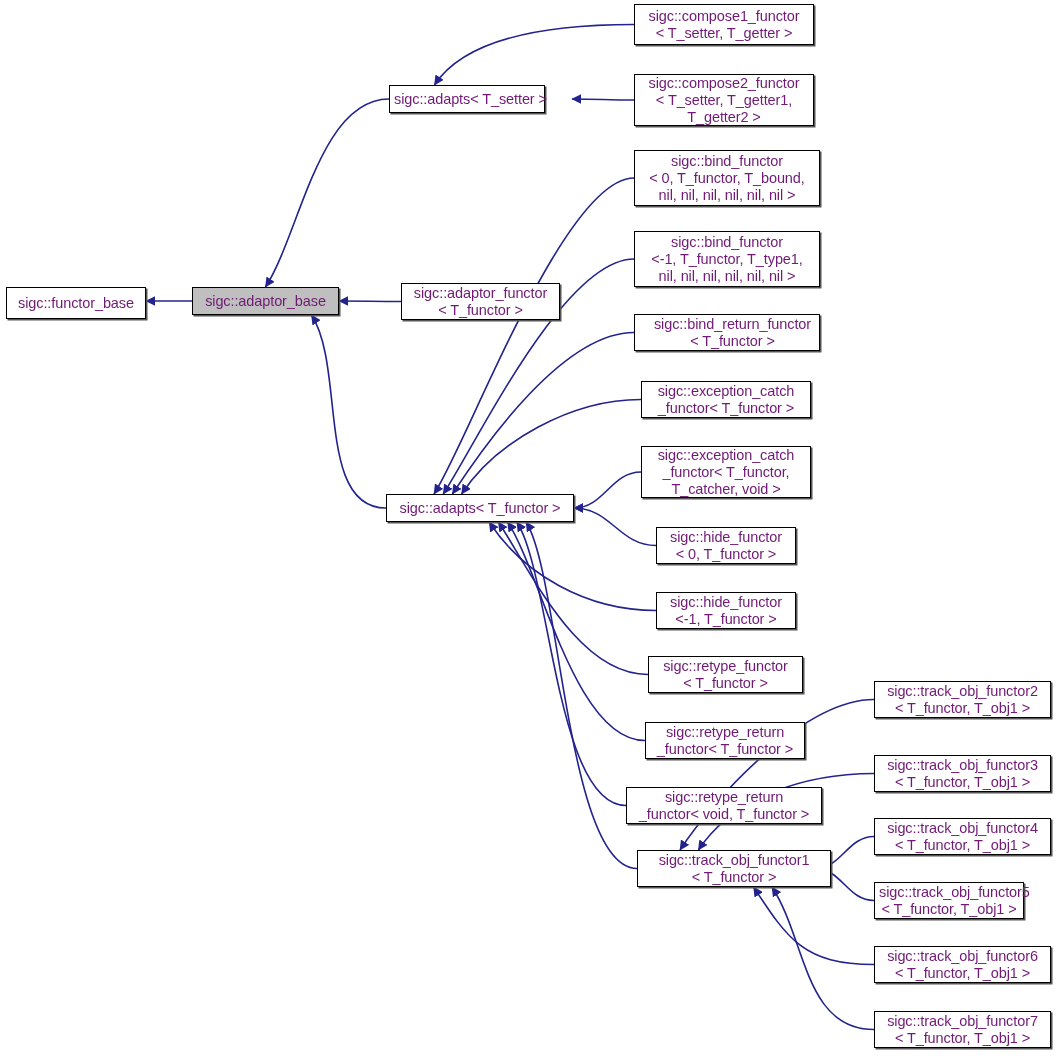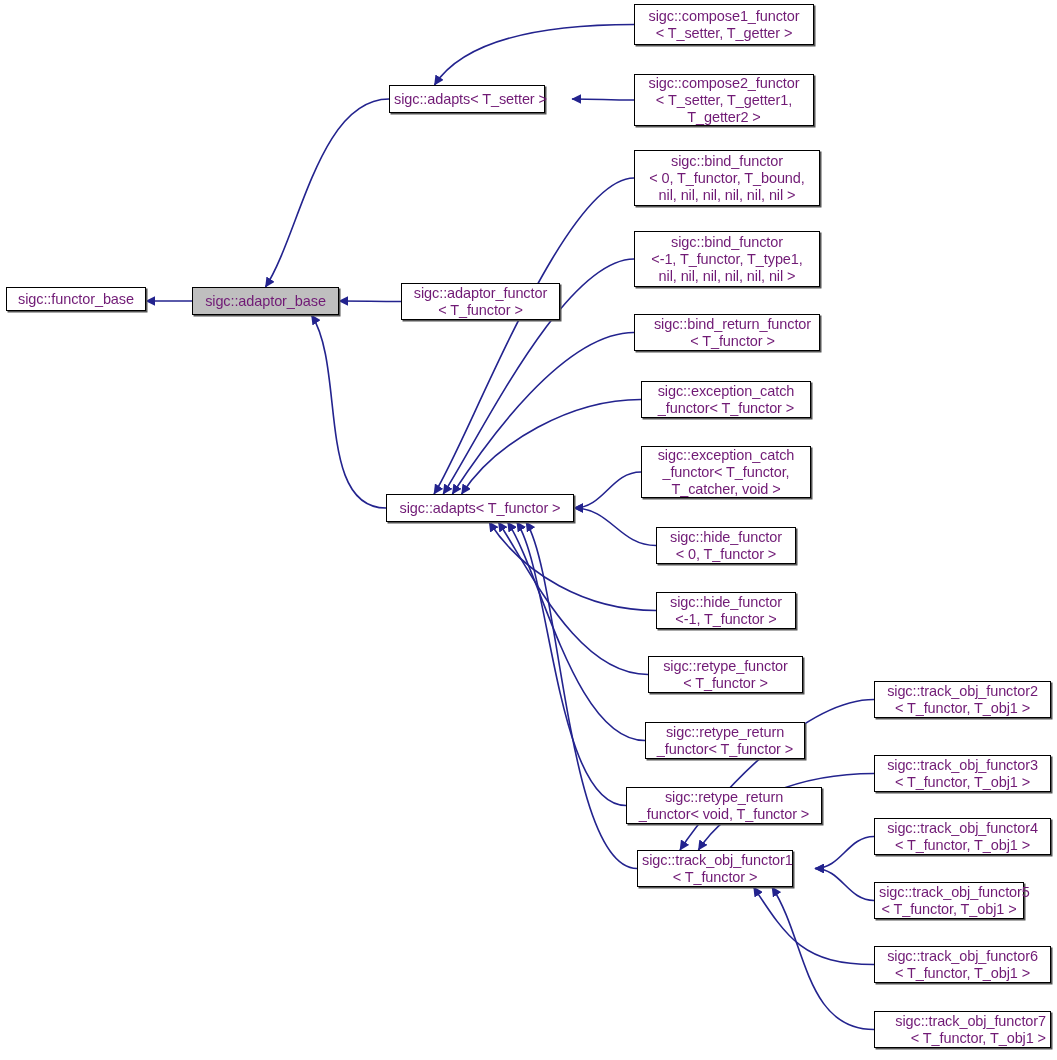--- a/index.html
+++ b/index.html
@@ -82,21 +82,21 @@
         <path d="M 874 699.5 C 804 699.5 714 798 680 850" marker-end="url(#arrowhead)"></path>
         <path d="M 874 773.5 C 804 773.5 732.4 798 698.4 850" marker-end="url(#arrowhead)"></path>
         <path d="M 874 836.5 C 847.45 836.5 841.55 868.5 815 868.5" marker-end="url(#arrowhead)"></path>
         <path d="M 874 900.5 C 847.45 900.5 841.55 868.5 815 868.5" marker-end="url(#arrowhead)"></path>
         <path d="M 874 964.5 C 804 964.5 787.6 939 753.6 887" marker-end="url(#arrowhead)"></path>
         <path d="M 874 1029.5 C 804 1029.5 806 939 772 887" marker-end="url(#arrowhead)"></path>
       </g>
   </svg>
 
   <div id="node-layer">
-      <div class="node" style="left: 6px; top: 287px; width: 140px; height: 24px;"><span class="label">sigc::functor_base</span></div>
+      <div class="node" style="left: 6px; top: 287px; width: 140px; height: 32px;"><span class="label">sigc::functor_base</span></div>
       <div class="node highlight" style="left: 192px; top: 287px; width: 147px; height: 28px;"><span class="label">sigc::adaptor_base</span></div>
       <div class="node" style="left: 389px; top: 85px; width: 156px; height: 28px;"><span class="label">sigc::adapts&lt; T_setter &gt;</span></div>
       <div class="node" style="left: 401px; top: 283px; width: 159px; height: 37px; justify-content: flex-end;"><span class="label">sigc::adaptor_functor
 &lt; T_functor &gt;</span></div>
       <div class="node" style="left: 386px; top: 494px; width: 188px; height: 28px;"><span class="label">sigc::adapts&lt; T_functor &gt;</span></div>
       <div class="node" style="left: 634px; top: 4px; width: 180px; height: 41px;"><span class="label">sigc::compose1_functor
 &lt; T_setter, T_getter &gt;</span></div>
       <div class="node" style="left: 634px; top: 74px; width: 180px; height: 52px;"><span class="label">sigc::compose2_functor
 &lt; T_setter, T_getter1,
 T_getter2 &gt;</span></div>
@@ -116,29 +116,29 @@
       <div class="node" style="left: 656px; top: 527px; width: 140px; height: 37px;"><span class="label">sigc::hide_functor
 &lt; 0, T_functor &gt;</span></div>
       <div class="node" style="left: 656px; top: 592px; width: 140px; height: 37px;"><span class="label">sigc::hide_functor
 &lt;-1, T_functor &gt;</span></div>
       <div class="node" style="left: 648px; top: 656px; width: 155px; height: 37px;"><span class="label">sigc::retype_functor
 &lt; T_functor &gt;</span></div>
       <div class="node" style="left: 645px; top: 722px; width: 160px; height: 37px;"><span class="label">sigc::retype_return
 _functor&lt; T_functor &gt;</span></div>
       <div class="node" style="left: 626px; top: 787px; width: 196px; height: 37px;"><span class="label">sigc::retype_return
 _functor&lt; void, T_functor &gt;</span></div>
-      <div class="node" style="left: 637px; top: 850px; width: 156px; height: 37px;"><span class="label">sigc::track_obj_functor1
+      <div class="node" style="left: 637px; top: 850px; width: 194px; height: 37px;"><span class="label">sigc::track_obj_functor1
 &lt; T_functor &gt;</span></div>
       <div class="node" style="left: 874px; top: 681px; width: 177px; height: 37px;"><span class="label">sigc::track_obj_functor2
 &lt; T_functor, T_obj1 &gt;</span></div>
       <div class="node" style="left: 874px; top: 755px; width: 177px; height: 37px;"><span class="label">sigc::track_obj_functor3
 &lt; T_functor, T_obj1 &gt;</span></div>
       <div class="node" style="left: 874px; top: 818px; width: 177px; height: 37px;"><span class="label">sigc::track_obj_functor4
 &lt; T_functor, T_obj1 &gt;</span></div>
       <div class="node" style="left: 874px; top: 882px; width: 150px; height: 37px;"><span class="label">sigc::track_obj_functor5
 &lt; T_functor, T_obj1 &gt;</span></div>
       <div class="node" style="left: 874px; top: 946px; width: 177px; height: 37px;"><span class="label">sigc::track_obj_functor6
 &lt; T_functor, T_obj1 &gt;</span></div>
-      <div class="node" style="left: 874px; top: 1011px; width: 177px; height: 37px; text-align: right;"><span class="label">sigc::track_obj_functor7
+      <div class="node" style="left: 874px; top: 1011px; width: 177px; height: 37px;"><span class="label">sigc::track_obj_functor7
 &lt; T_functor, T_obj1 &gt;</span></div>
     </div>
 
 </div>
 
 </body></html>

